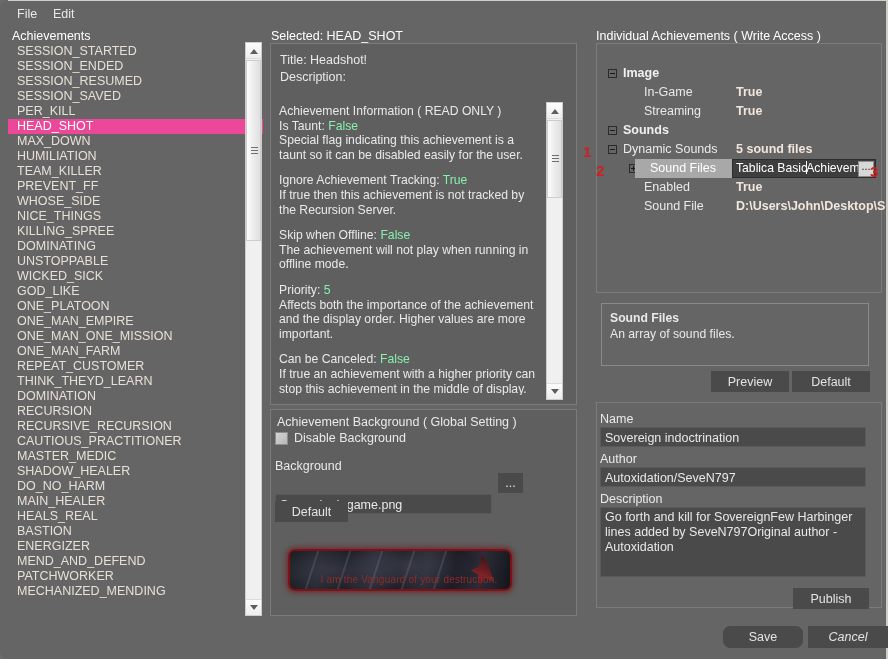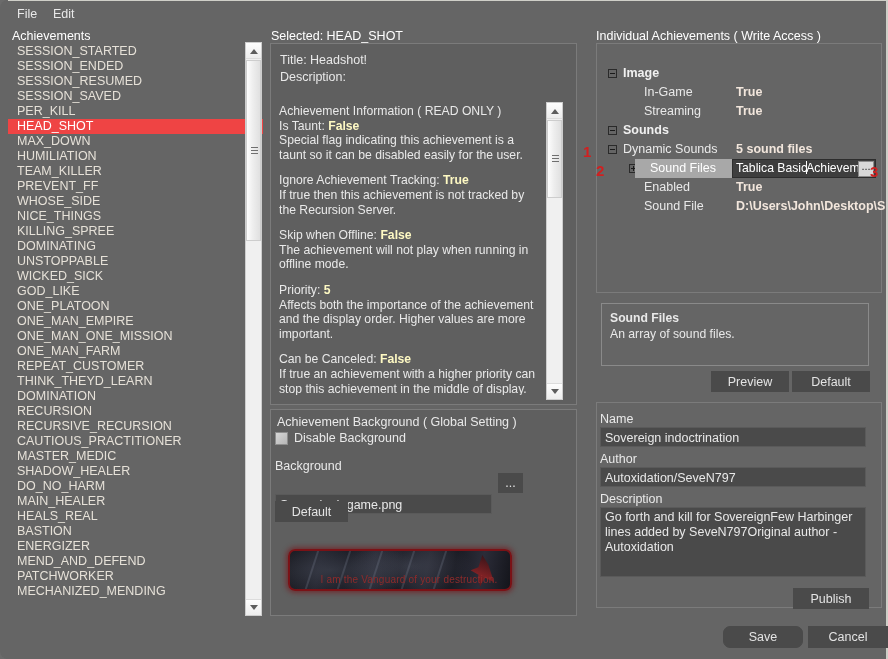--- a/index.html
+++ b/index.html
@@ -70,21 +70,21 @@
   .list-item {
     height: 15px;
     line-height: 15px;
     font-size: 12.5px;
     color: #e6e1d8;
     padding-left: 9px;
     white-space: nowrap;
     cursor: default;
   }
   .list-item.selected {
-    background: #ef4444;
+    background: #ec4899;
     color: #ffffff;
   }
 
   
   .scrollbar {
     position: absolute;
     width: 17px;
     background: #f0f0f0;
     border: 1px solid #cdcdcd;
     box-sizing: border-box;
@@ -154,21 +154,21 @@
     position: absolute;
     left: 279px; top: 104px;
     width: 258px; height: 291px;
     overflow: hidden;
     color: #e9e9e9;
     font-size: 12.2px;
     line-height: 14.6px;
   }
   .ro-head { }
   .ro-block { margin-bottom: 11px; }
-  .val { color: #fef9c3; font-weight: bold; }
+  .val { color: #86efac; }
 
   #center-bg-group {
     left: 270px; top: 409px;
     width: 307px; height: 207px;
     background: #5f5f5f;
   }
   .sub-label {
     position: absolute;
     font-size: 12.5px;
     color: #e9e9e9;
@@ -405,21 +405,21 @@
   #name-input { left: 600px; top: 427px; width: 266px; height: 20px; line-height: 16px; }
   #author-input { left: 600px; top: 467px; width: 266px; height: 20px; line-height: 16px; }
   #description-input {
     left: 600px; top: 507px; width: 266px; height: 70px;
     white-space: normal;
     line-height: 15px;
   }
   #publish-btn { left: 793px; top: 588px; width: 76px; height: 21px; }
 
   #save-btn { left: 723px; top: 626px; width: 80px; height: 22px; border-radius: 7px; }
-  #cancel-btn { left: 808px; top: 626px; width: 80px; height: 22px; }
+  #cancel-btn { left: 808px; top: 626px; width: 80px; height: 22px; font-style: italic; }
 </style>
 </head>
 <body>
 
 <div id="app">
   <div class="edge-top"></div>
   <div class="edge-right"></div>
 
   <div class="menubar">
     <div class="menu-item" style="left:12px">File</div>

